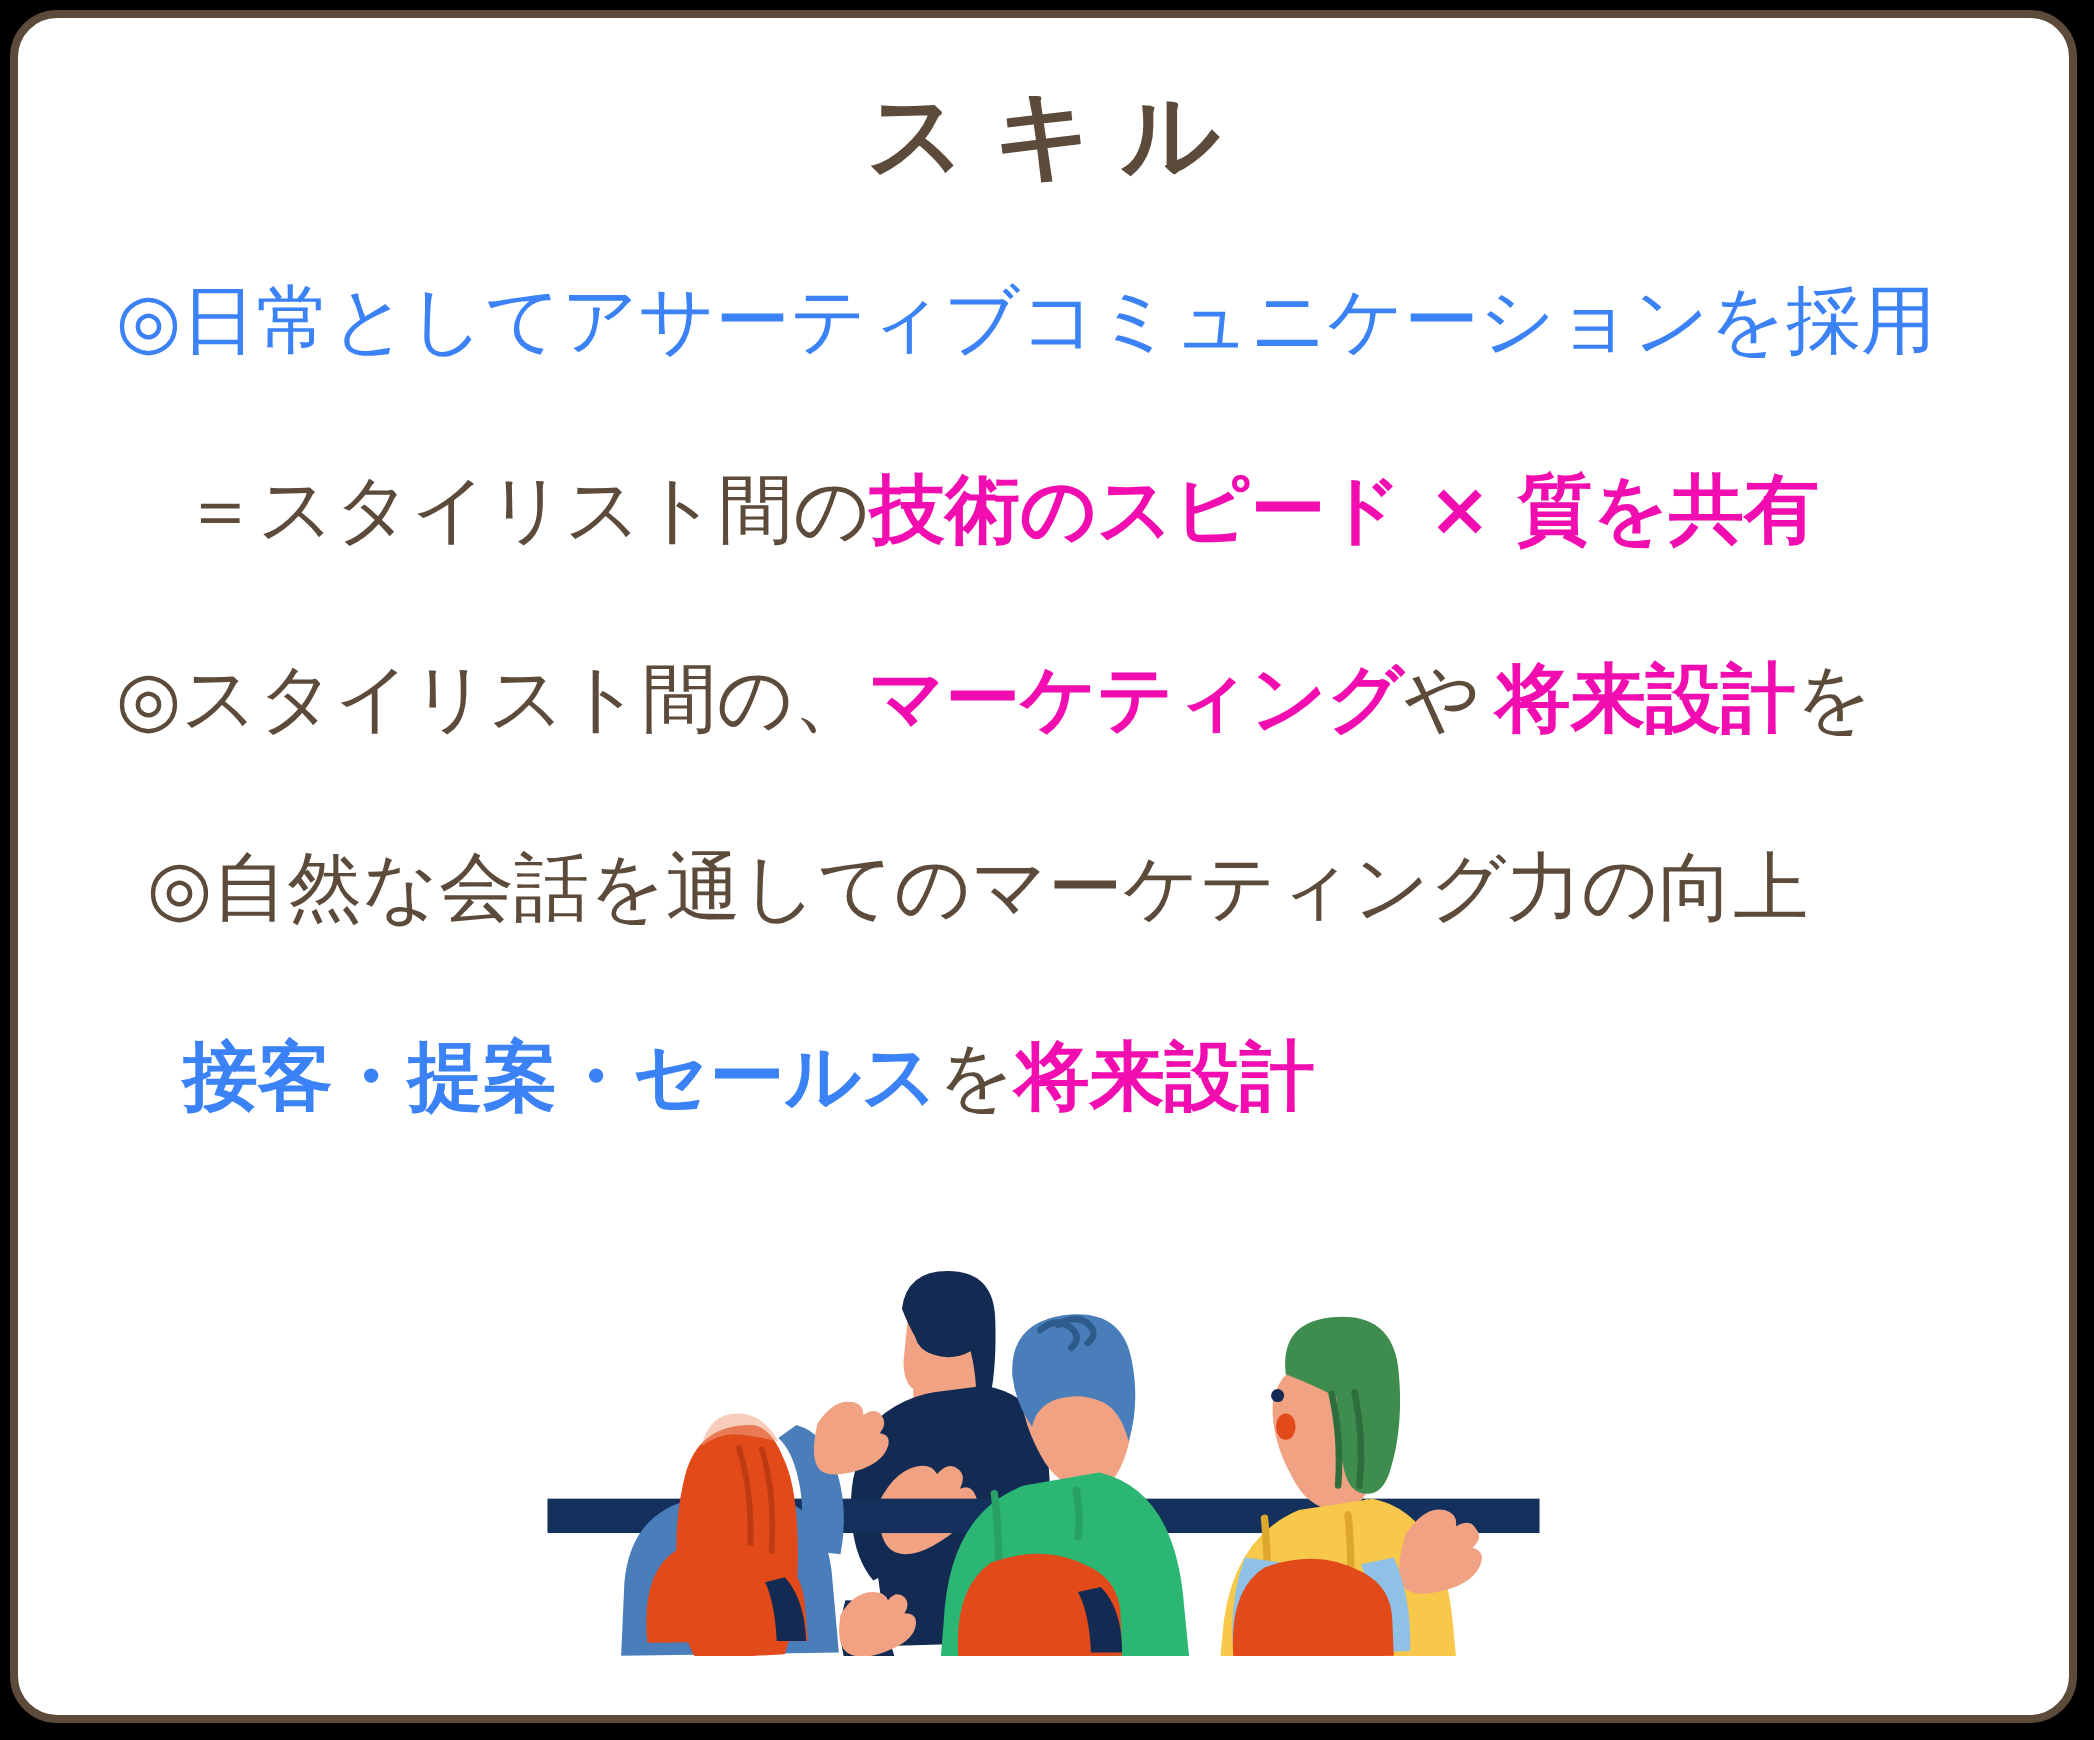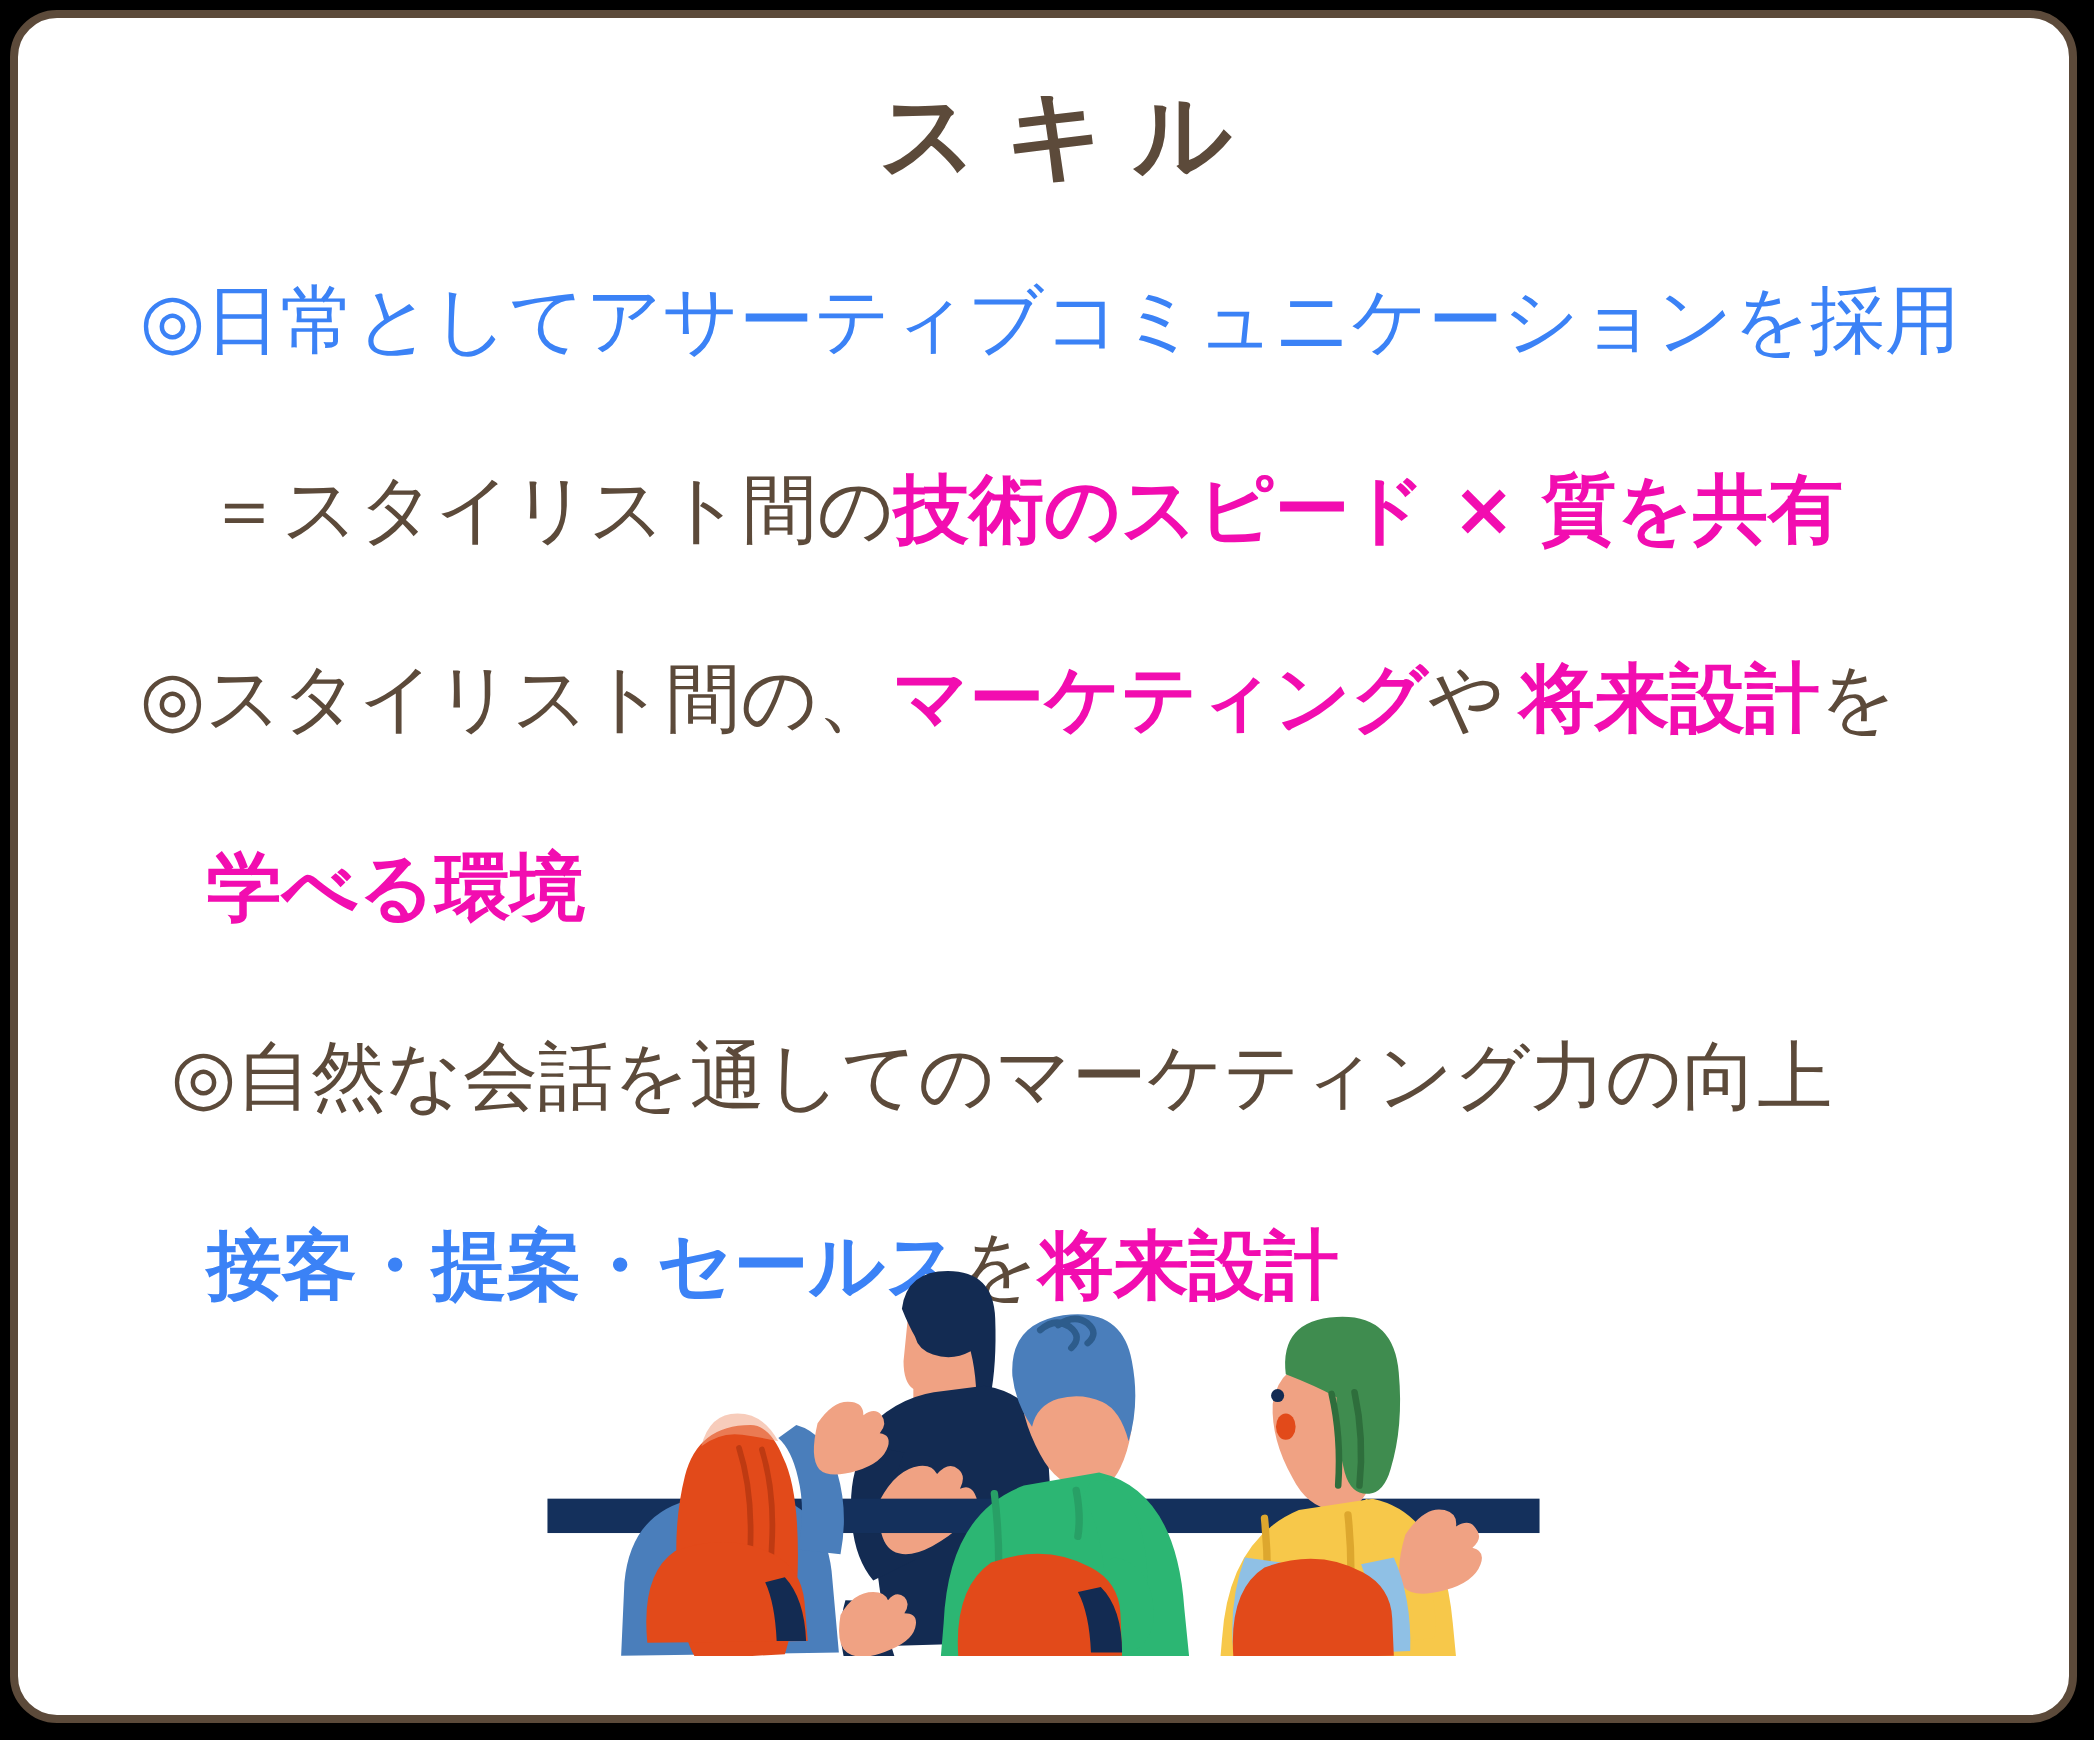--- a/index.html
+++ b/index.html
@@ -11,21 +11,20 @@
   }
   .card{
     position:absolute;
     left:9.8px;top:9.8px;
     width:2067px;height:1713px;
     background:#ffffff;
     border:8.2px solid #5C4A3A;
     border-radius:47px;
     box-sizing:border-box;
     overflow:hidden;
-    padding-left:24px;
   }
   .title{
     text-align:center;
     color:#5C4A3A;
     font-size:97px;
     font-weight:700;
     letter-spacing:28px;
     text-indent:28px;
     margin:64px 0 0 0;
     line-height:1.1;
@@ -61,21 +60,20 @@
 <body style="background: rgb(0, 0, 0);">
 
 <div class="card" style="border-color: rgb(92, 74, 58);">
 
   <h1 class="title" style="color: rgb(92, 74, 58);">スキル</h1>
 
   <div class="body-block">
       <p class="line" style="color: #3b82f6;"><span class="">◎日常としてアサーティブコミュニケーションを採用</span></p>
       <p class="line indent" style="color: rgb(92, 74, 58);"><span class="">＝スタイリスト間の</span><span class="hl" style="color: rgb(242, 13, 176);">技術のスピード × 質を共有</span></p>
       <p class="line" style="color: rgb(92, 74, 58);"><span class="">◎スタイリスト間の、</span><span class="hl" style="color: rgb(242, 13, 176); margin-top: 41px;">マーケティング</span><span class="">や</span><span class="hl" style="color: rgb(242, 13, 176); margin-left: 15px;">将来設計</span><span class="">を</span></p>
-      <p class="line indent" style="color: rgb(92, 74, 58);"><span class="hl" style="color: rgb(242, 13, 176);">学べる環境</span></p>
       <p class="line" style="color: rgb(92, 74, 58); margin-left: 31px;"><span class="">◎自然な会話を通してのマーケティング力の向上</span></p>
       <p class="line indent" style="color: rgb(92, 74, 58);"><span class="hl" style="color: #3b82f6;">接客・提案・セールス</span><span class="">を</span><span class="hl" style="color: rgb(242, 13, 176);">将来設計</span></p>
     </div>
 
   <div class="illus-wrap">
     <svg class="illus" width="1015" height="426" viewBox="0 0 1240 520" xmlns="http://www.w3.org/2000/svg">
 
       <path d="M455 100 q10 -38 48 -38 q40 0 46 42 l4 60 q2 40 -28 44 l-2 44 l-62 8 l0 -66 q-12 -8 -12 -34 z" fill="#F0A283"></path>
 
       <circle cx="470" cy="120" r="7" fill="#132B52"></circle>

